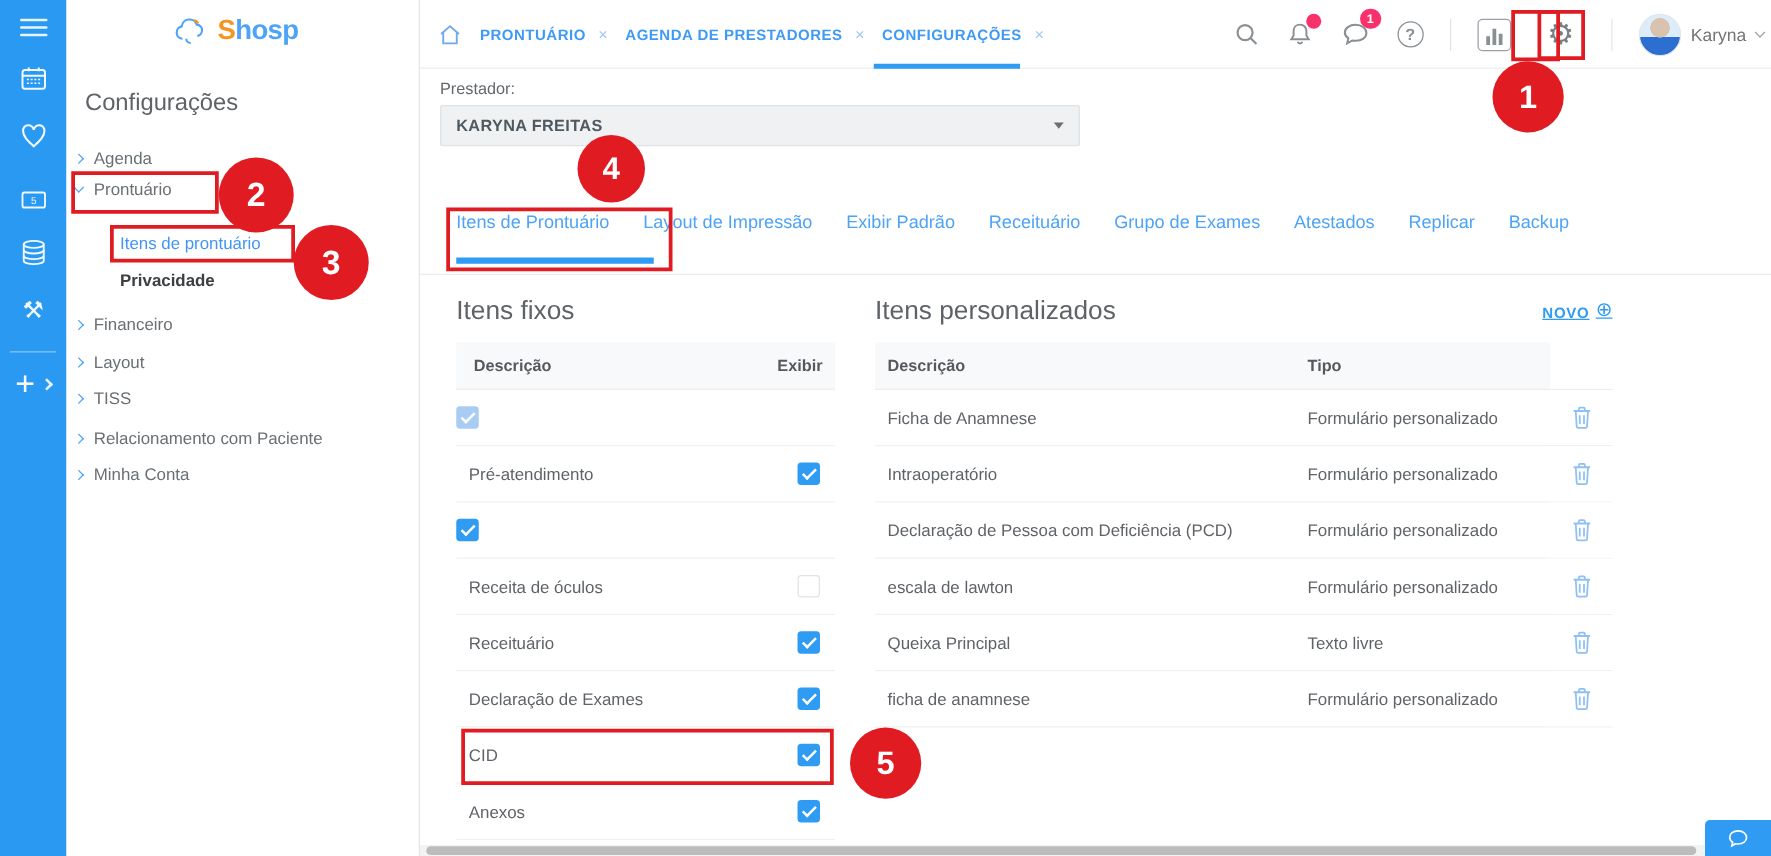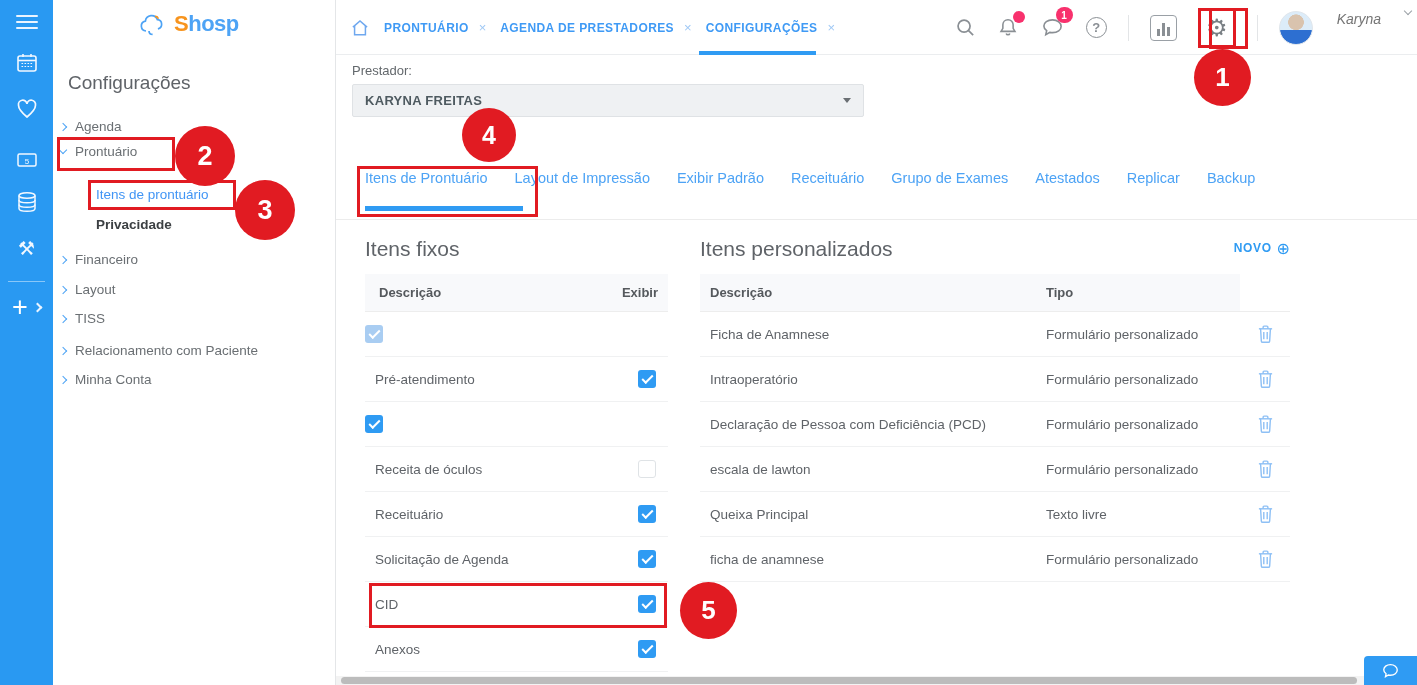--- a/index.html
+++ b/index.html
@@ -44,21 +44,21 @@
   .badge-dot { position:absolute; top:-5px; right:-6px; width:12px; height:12px; border-radius:50%; background:#f8316d; }
   .badge-pill { position:absolute; top:-9px; right:-8px; min-width:17px; height:16px; border-radius:9px; background:#f8316d; color:#fff; font-size:10px; font-weight:700; display:flex; align-items:center; justify-content:center; padding:0 4px; }
   .help-circle { width:21px; height:21px; border:1.8px solid #8a8f94; border-radius:50%; font-size:13px; font-weight:700; color:#8a8f94; display:flex; align-items:center; justify-content:center; }
   .chart-box { width:27px; height:26px; border:1.6px solid #9aa0a6; border-radius:4px; display:flex; align-items:flex-end; justify-content:center; gap:2px; padding:4px 4px; }
   .chart-box i { display:block; width:3px; background:#8a8f94; }
   .gear-wrap { width:38px; height:40px; border:3px solid #e11b22; display:flex; align-items:center; justify-content:center; }
   .gear-glyph { font-size:24px; color:#797f84; line-height:1; }
   .avatar { width:34px; height:34px; border-radius:50%;
     background: radial-gradient(circle at 50% 32%, #d9c3ae 0 28%, rgba(0,0,0,0) 30%),
                 linear-gradient(180deg,#dcecf9 0 55%, #2d6fd1 55% 100%); border:1px solid #e0e6ec; }
-  .user { display:flex; align-items:flex-start; gap:24px; cursor:pointer;font-style:italic; }
+  .user { display:flex; align-items:center; gap:8px; cursor:pointer; }
   .user-name { font-size:14px; color:#757575; }
   .user .chev { width:6px; height:6px; border-right:1.6px solid #9aa0a6; border-bottom:1.6px solid #9aa0a6; transform:rotate(45deg); margin-top:-3px; }
 
   
   .main { position:absolute; left:336px; top:55px; width:1081px; height:630px; background:#fff; }
   .prest-label { position:absolute; left:16px; top:8px; font-size:13px; color:#63686c; }
   .prest-select { position:absolute; left:16px; top:29px; width:512px; height:33px; background:#eff1f3; border:1px solid #dfe2e5; border-radius:2px; display:flex; align-items:center; padding:0 12px; cursor:pointer; }
   .prest-value { font-size:13px; font-weight:700; color:#4e5a60; letter-spacing:.3px; flex:1; }
   .prest-arrow { width:0; height:0; border-left:4.5px solid transparent; border-right:4.5px solid transparent; border-top:5.5px solid #6a6f73; }
 
@@ -75,21 +75,21 @@
   .row { height:45px; display:flex; align-items:center; border-bottom:1px solid #f0f1f2; }
   .cell-label { flex:1; font-size:13.5px; color:#5f6368; padding-left:10px; }
   .fixed-table .th.desc { flex:1; padding-left:14px; }
   .fixed-table .th.exibir { padding-right:10px; }
   .cb { width:18px; height:18px; border-radius:3px; margin-right:12px; flex:0 0 auto; position:relative; border:1.5px solid #dfe3e6; background:#fff; cursor:pointer; }
   .cb.on { border:none; background:#2f9bf3; }
   .cb.on.dis { background:#a9cdf2; cursor:default; }
   .cb.on::after { content:""; position:absolute; left:4px; top:5px; width:9px; height:4px; border-left:2px solid #fff; border-bottom:2px solid #fff; transform:rotate(-45deg); }
 
   .custom-head { display:flex; align-items:center; justify-content:space-between; }
-  .novo { display:flex; align-items:flex-start; gap:5px; color:#2f9bf3; cursor:pointer; }
+  .novo { display:flex; align-items:flex-end; gap:5px; color:#2f9bf3; cursor:pointer;text-decoration:underline; }
   .novo-label { font-size:12px; font-weight:700; letter-spacing:.6px; }
   .novo-plus { font-size:16px; line-height:1; }
   .custom-table .th.desc { width:346px; padding-left:10px; }
   .custom-table .th.tipo { flex:1; }
   .custom-table .cell-desc { width:346px; font-size:13.5px; color:#5f6368; padding-left:10px; }
   .custom-table .cell-tipo { flex:1; font-size:13.5px; color:#5f6368; }
   .trash-col { width:50px; display:flex; justify-content:center; background:#fff; align-self:stretch; align-items:center; }
   .trash { cursor:pointer; display:flex; }
 
   
@@ -305,21 +305,21 @@
         </div>
       <div class="row">
           <span class="cell-label">Receita de óculos</span>
           <span class="cb"></span>
         </div>
       <div class="row">
           <span class="cell-label">Receituário</span>
           <span class="cb on"></span>
         </div>
       <div class="row">
-          <span class="cell-label">Solicitação de Agenda</span>
+          <span class="cell-label">Declaração de Exames</span>
           <span class="cb on"></span>
         </div>
       <div class="row">
           <span class="cell-label">CID</span>
           <span class="cb on"></span>
         </div>
       <div class="row">
           <span class="cell-label">Anexos</span>
           <span class="cb on"></span>
         </div>

